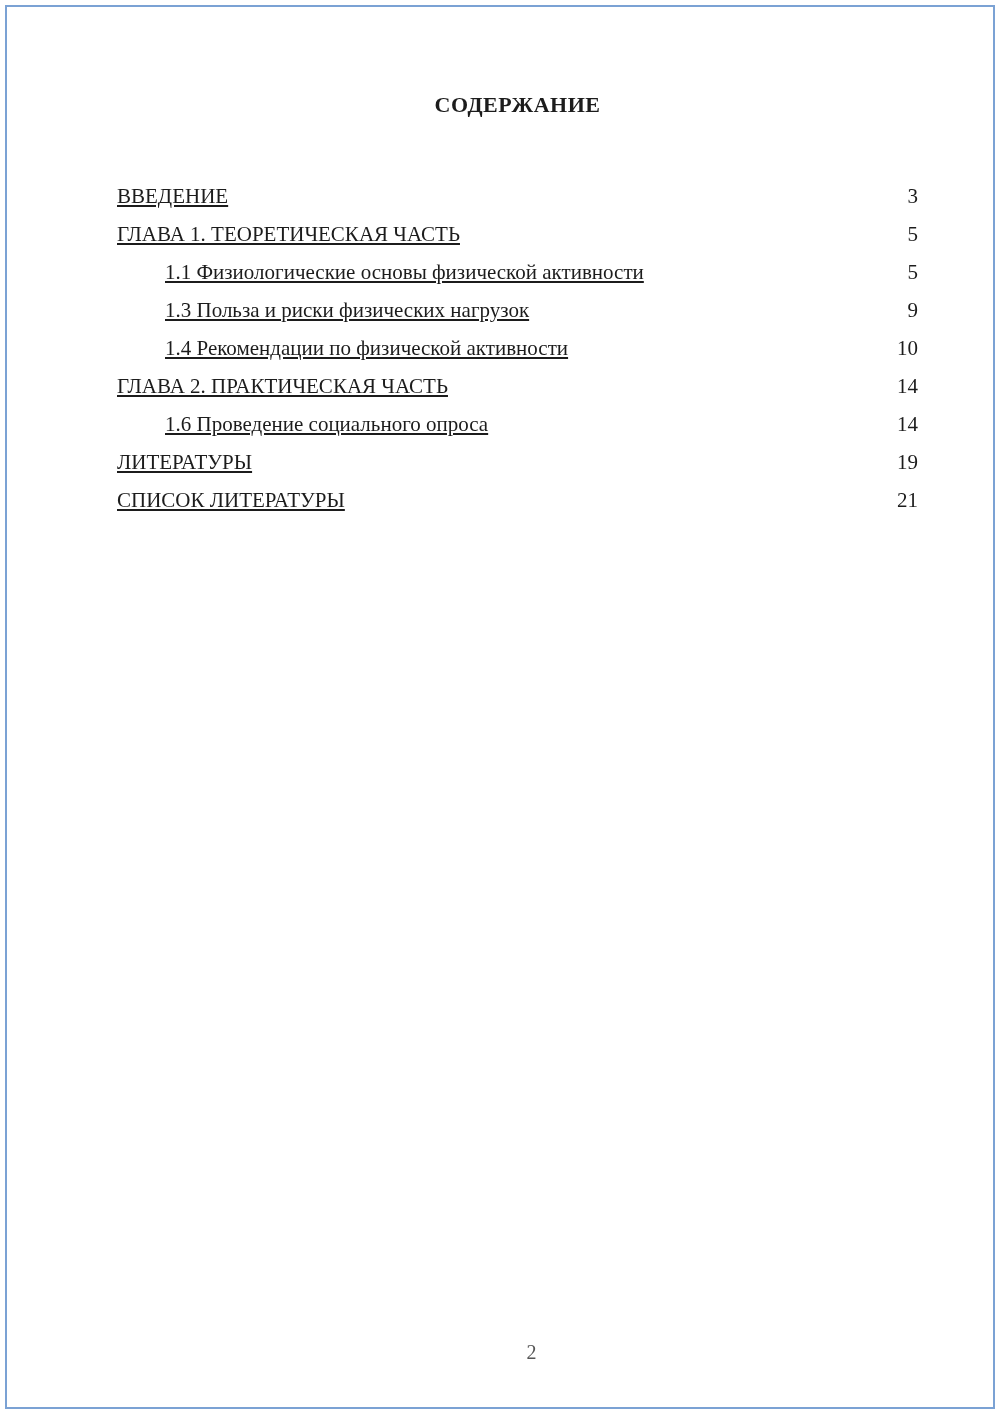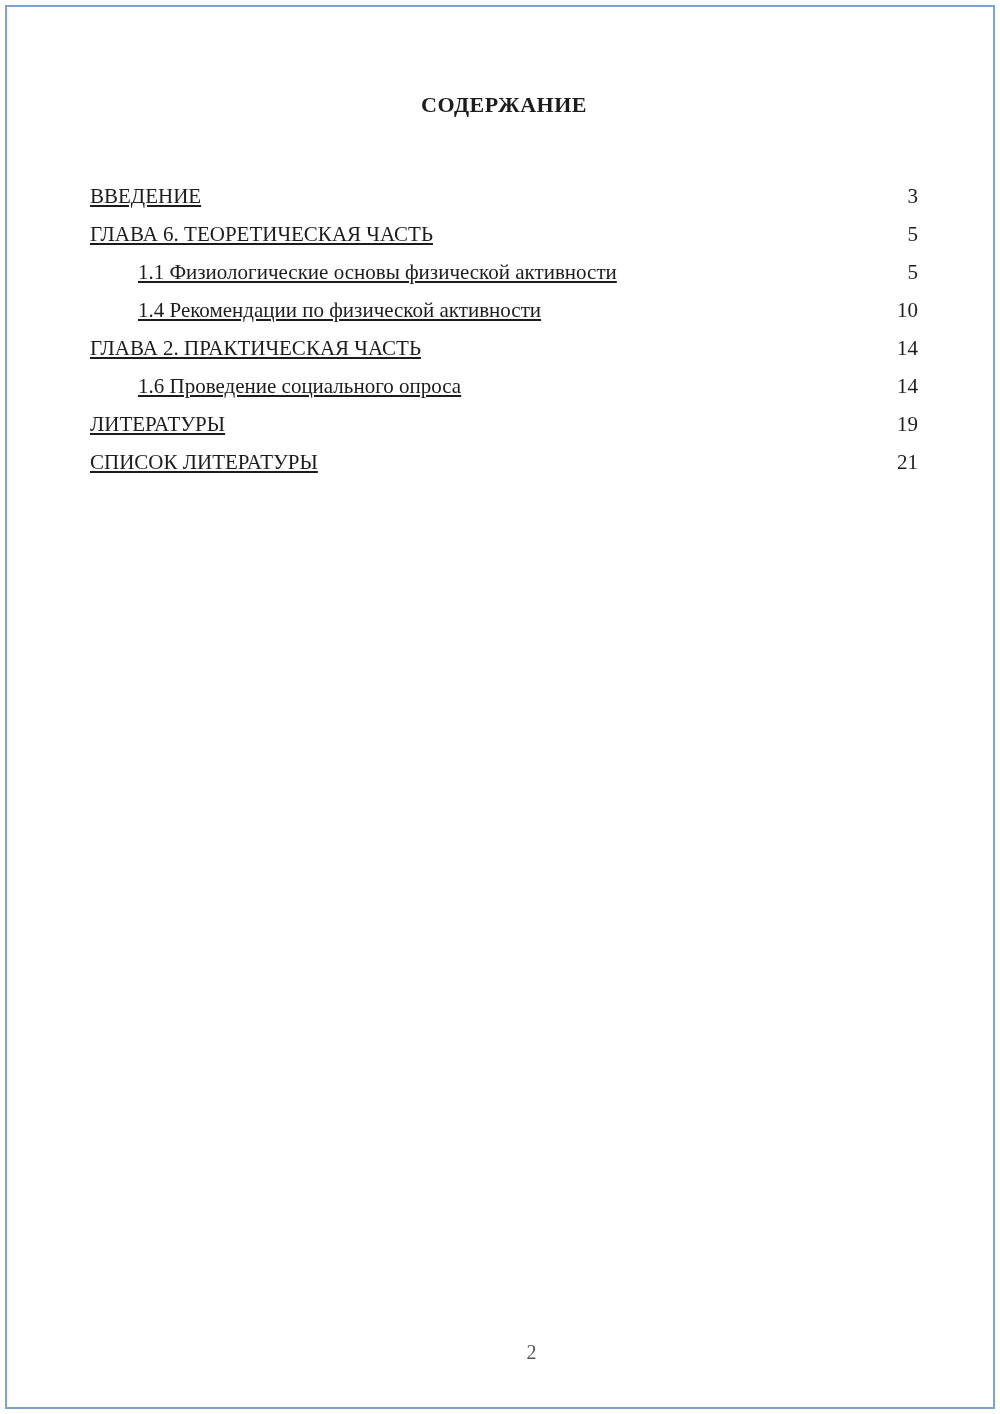--- a/index.html
+++ b/index.html
@@ -23,21 +23,21 @@
     overflow:hidden;
   }
   .page-border{
     position:absolute;
     inset:5px;
     border:2px solid var(--border-color);
     pointer-events:none;
   }
   .content{
     position:relative;
-    padding:92px 82px 0 90px;
+    padding:92px 82px 0 117px;
   }
   .title{
     font-size:22px;
     font-weight:bold;
     text-align:center;
     letter-spacing:0.5px;
     margin-bottom:62px;
   }
   .toc{
     width:100%;
@@ -80,30 +80,34 @@
   <div class="page-border"></div>
   <div class="content">
     <h1 class="title">СОДЕРЖАНИЕ</h1>
     <div class="toc" id="toc">
   <div class="toc-row level-0">
     <span class="toc-label">ВВЕДЕНИЕ</span>
     <span class="toc-page">3</span>
   </div>
 
   <div class="toc-row level-0">
-    <span class="toc-label">ГЛАВА 6. ТЕОРЕТИЧЕСКАЯ ЧАСТЬ</span>
+    <span class="toc-label">ГЛАВА 1. ТЕОРЕТИЧЕСКАЯ ЧАСТЬ</span>
     <span class="toc-page">5</span>
   </div>
 
   <div class="toc-row level-1">
     <span class="toc-label">1.1 Физиологические основы физической активности</span>
     <span class="toc-page">5</span>
   </div>
 
 
+  <div class="toc-row level-1">
+    <span class="toc-label">1.3 Польза и риски физических нагрузок</span>
+    <span class="toc-page">9</span>
+  </div>
 
   <div class="toc-row level-1">
     <span class="toc-label">1.4 Рекомендации по физической активности</span>
     <span class="toc-page">10</span>
   </div>
 
   <div class="toc-row level-0">
     <span class="toc-label">ГЛАВА 2. ПРАКТИЧЕСКАЯ ЧАСТЬ</span>
     <span class="toc-page">14</span>
   </div>

